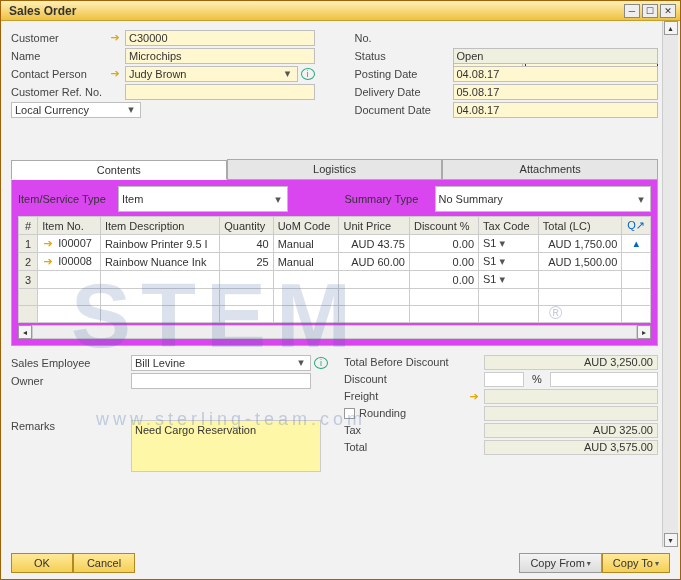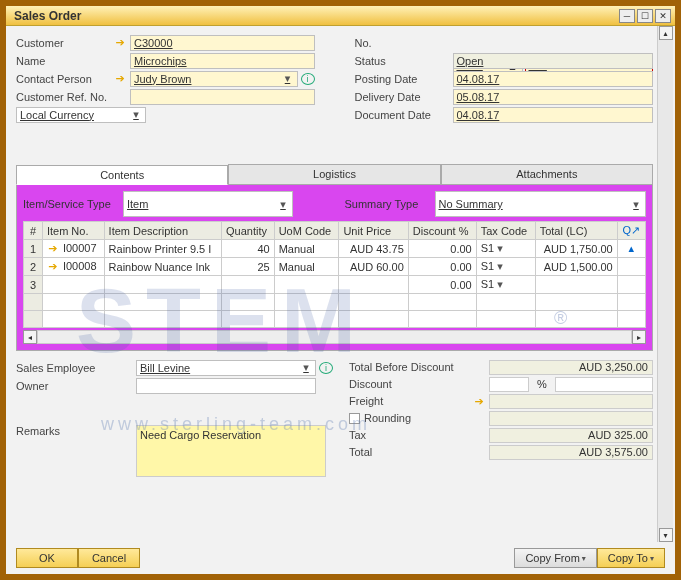--- a/index.html
+++ b/index.html
@@ -10,21 +10,21 @@
     background: #e8e8e8;
     width: 681px;
     height: 580px;
     overflow: hidden;
     position: relative;
     color: #333;
   }
   .window {
     width: 681px;
     height: 580px;
-    border: 6px solid #a16207;
+    border: 1px solid #a16207;
     background: #f2f2f2;
     display: flex;
     flex-direction: column;
   }
   .titlebar {
     height: 20px;
     background: linear-gradient(#fff1b8, #f0c040);
     border-bottom: 1px solid #bfa030;
     display: flex;
     align-items: center;
@@ -54,21 +54,20 @@
   .vscroll .arrow { width: 14px; height: 14px; border:1px solid #999; background:#f4f4f4; display:flex;align-items:center;justify-content:center;font-size:8px; }
   .vscroll .track { flex:1; width:14px; }
   .header-grid { display: flex; gap: 40px; }
   .col { flex: 1; }
   .row { display: flex; align-items: center; height: 17px; margin-bottom: 1px; }
   .lbl { width: 98px; color: #444; }
   .field {
     height: 16px; border: 1px solid #bfbfbf; background: #fff7d0;
     padding: 0 3px; display: flex; align-items: center; flex: 1;
     font-size: 11px;
-    text-decoration: underline;
   }
   .field.white { background: #fff; }
   .field.ro { background: #f0f0e0; }
   .field.red { border: 1px solid #c00; }
   .link-arrow {
     width: 12px; height: 12px; margin-right: 4px;
     display:inline-flex;align-items:center;justify-content:center;
     color:#e6a800;font-size:11px;
   }
   .dropdown { width: 12px; text-align:center; color:#555; }

